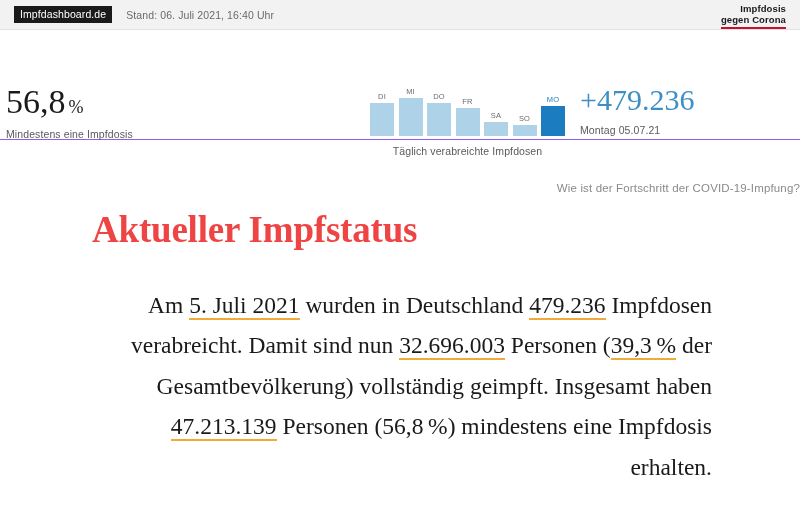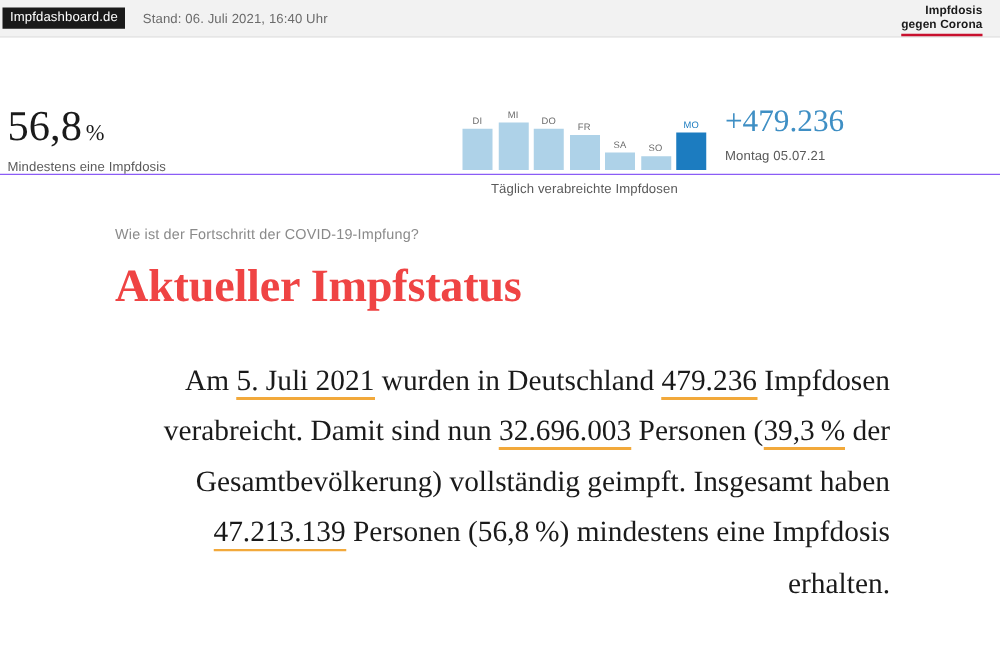--- a/index.html
+++ b/index.html
@@ -16,21 +16,21 @@
     position: relative;
   }
 
   
   .topbar {
     height: 30px;
     background: #f2f2f2;
     border-bottom: 1px solid #e2e2e2;
     display: flex;
     align-items: center;
-    padding: 0 2px;
+    padding: 0 14px;
     box-sizing: border-box;
     position: relative;
   }
   .brand {
     background: #1a1a1a;
     color: #ffffff;
     font-size: 10.5px;
     padding: 3px 6px 3px 6px;
     letter-spacing: 0.1px;
     line-height: 1;
@@ -91,21 +91,21 @@
     font-size: 10.5px;
     color: #5a5a5a;
     letter-spacing: 0.1px;
     white-space: nowrap;
   }
   #kpi-1 { left: 6px; }
   #kpi-2 { left: 190px; }
   #kpi-2 .value { color: #3f8fc4; }
   #kpi-2 .value .unit { color: #3f8fc4; }
   #kpi-4 { left: 580px; }
-  #kpi-4 .value { color: #3f8fc4; font-size: 25px; }
+  #kpi-4 .value { color: #3f8fc4; font-size: 30px; }
   #kpi-4 .label { color: #5a5a5a; }
 
   
   .minichart {
     position: absolute;
     left: 370px;
     top: 56px;
     width: 195px;
   }
   .bars {
@@ -144,20 +144,21 @@
 
   
   .content {
     padding: 42px 0 0 92px;
   }
   .kicker {
     font-size: 11.5px;
     color: #8a8a8a;
     letter-spacing: 0.15px;
     margin-bottom: 14px;
+    text-align: right;
   }
   h1.headline {
     font-family: "Liberation Serif", serif;
     font-size: 37px;
     font-weight: bold;
     margin: 0 0 34px 0;
     letter-spacing: -0.2px;
     color: #ef4444;
   }
   .bodytext {

